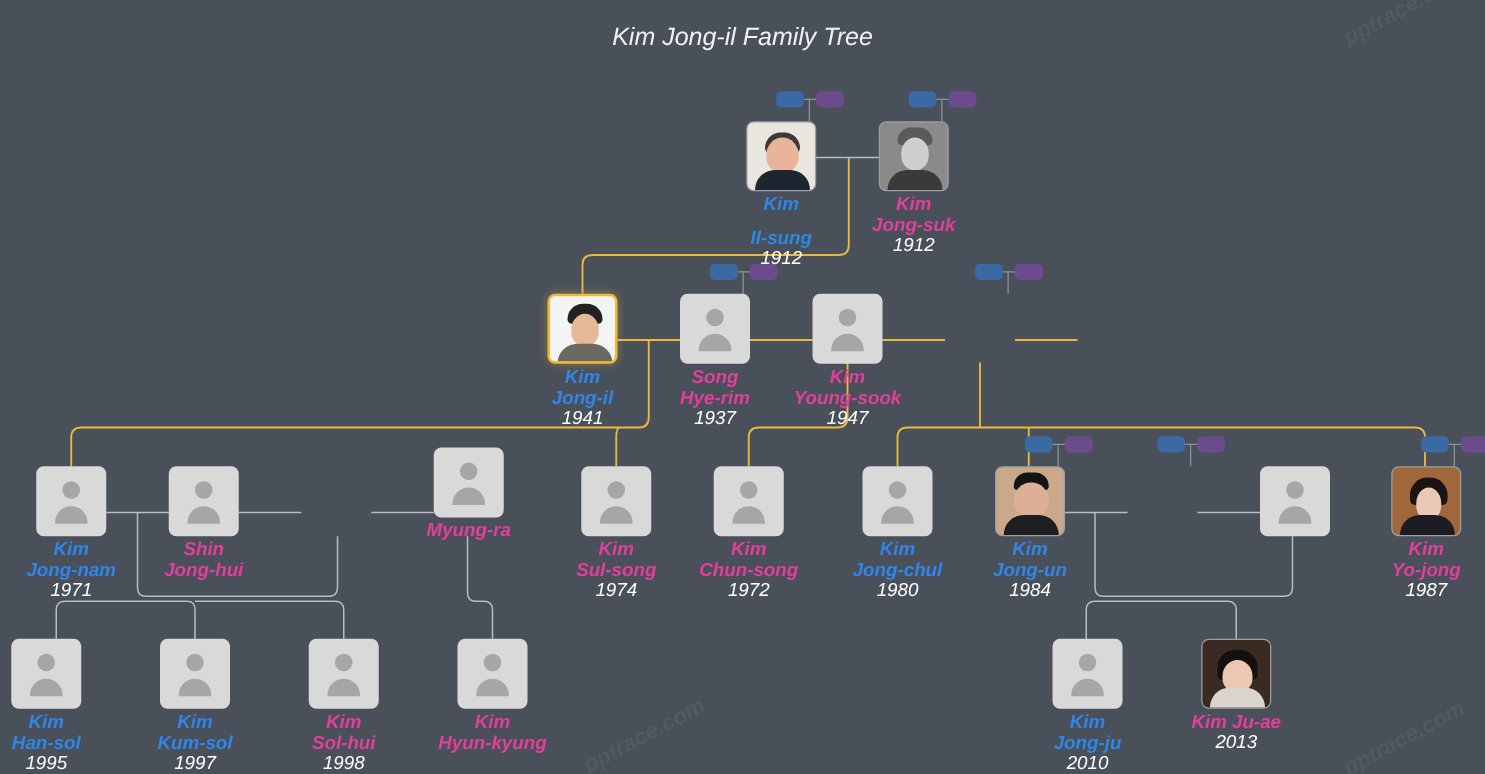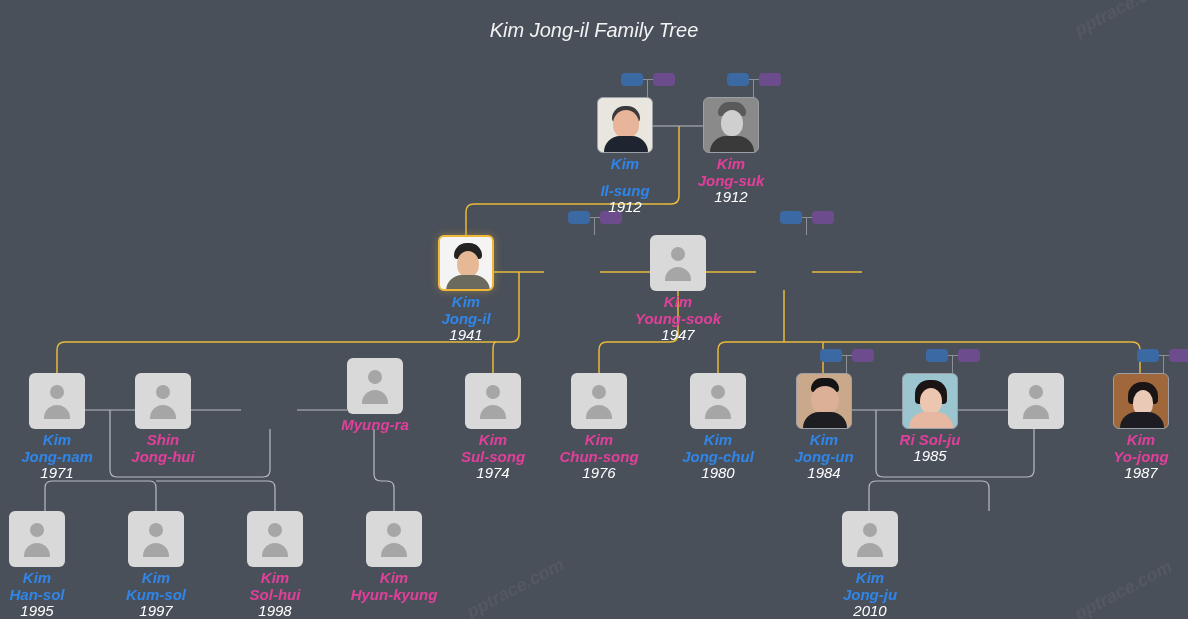--- a/index.html
+++ b/index.html
@@ -172,20 +172,29 @@
   <div class="node" style="left:411px; top:235px;">
     <div class="photo selected" style="background:#f4f4f4;">
       <div class="hair" style="background:#222; top:6px; height:16px;"></div>
       <div class="face" style="background:#e7b896; top:14px;"></div>
       <div class="body" style="background:#6b6a5e;"></div>
     </div>
     <div class="name male">Kim</div>
     <div class="name male" style="margin-top:0">Jong-il</div>
     <div class="year">1941</div>
   </div>
+  <div class="node" style="left:517px; top:235px;">
+    <div class="photo placeholder">
+      <div class="head"></div>
+        <div class="shoulders"></div>
+    </div>
+    <div class="name female">Song</div>
+    <div class="name female" style="margin-top:0">Hye-rim</div>
+    <div class="year">1937</div>
+  </div>
   <div class="node" style="left:623px; top:235px;">
     <div class="photo placeholder">
       <div class="head"></div>
         <div class="shoulders"></div>
     </div>
     <div class="name female">Kim</div>
     <div class="name female" style="margin-top:0">Young-sook</div>
     <div class="year">1947</div>
   </div>
 
@@ -222,50 +231,41 @@
     <div class="name female" style="margin-top:0">Sul-song</div>
     <div class="year">1974</div>
   </div>
   <div class="node" style="left:544px; top:373px;">
     <div class="photo placeholder">
       <div class="head"></div>
         <div class="shoulders"></div>
     </div>
     <div class="name female">Kim</div>
     <div class="name female" style="margin-top:0">Chun-song</div>
-    <div class="year">1976</div>
+    <div class="year">1972</div>
   </div>
   <div class="node" style="left:663px; top:373px;">
     <div class="photo placeholder">
       <div class="head"></div>
         <div class="shoulders"></div>
     </div>
     <div class="name male">Kim</div>
     <div class="name male" style="margin-top:0">Jong-chul</div>
     <div class="year">1980</div>
   </div>
   <div class="node" style="left:769px; top:373px;">
     <div class="photo" style="background:#c9a98a;">
       <div class="hair" style="background:#141414; top:4px; height:14px;"></div>
       <div class="face" style="background:#dcb096; width:28px; left:14px; top:12px; height:28px;"></div>
       <div class="body" style="background:#1e1e22;"></div>
     </div>
     <div class="name male">Kim</div>
     <div class="name male" style="margin-top:0">Jong-un</div>
     <div class="year">1984</div>
   </div>
-  <div class="node" style="left:875px; top:373px;">
-    <div class="photo" style="background:#9cc6cf;">
-      <div class="hair" style="background:#1a1414; left:12px; width:32px; height:24px; top:6px;"></div>
-      <div class="face" style="background:#ecc6b0; top:14px;"></div>
-      <div class="body" style="background:#e6b8a2;"></div>
-    </div>
-    <div class="name female">Ri Sol-ju</div>
-    <div class="year">1985</div>
-  </div>
   <div class="node" style="left:981px; top:373px;">
     <div class="photo placeholder">
       <div class="head"></div>
         <div class="shoulders"></div>
     </div>
   </div>
   <div class="node" style="left:1086px; top:373px;">
     <div class="photo" style="background:#a0673a;">
       <div class="hair" style="background:#1a1414; left:14px; width:30px; height:22px; top:8px;"></div>
       <div class="face" style="background:#eacab6; top:16px; left:19px; width:20px;"></div>
@@ -313,14 +313,23 @@
   </div>
   <div class="node" style="left:815px; top:511px;">
     <div class="photo placeholder">
       <div class="head"></div>
         <div class="shoulders"></div>
     </div>
     <div class="name male">Kim</div>
     <div class="name male" style="margin-top:0">Jong-ju</div>
     <div class="year">2010</div>
   </div>
+  <div class="node" style="left:934px; top:511px;">
+    <div class="photo" style="background:#3a2a22;">
+      <div class="hair" style="background:#141010; left:12px; width:32px; height:24px; top:8px;"></div>
+      <div class="face" style="background:#ecc8b2; top:16px; width:24px; left:16px;"></div>
+      <div class="body" style="background:#d9d4ce;"></div>
+    </div>
+    <div class="name female">Kim Ju-ae</div>
+    <div class="year">2013</div>
+  </div>
 
 </div>
 
 </body></html>

